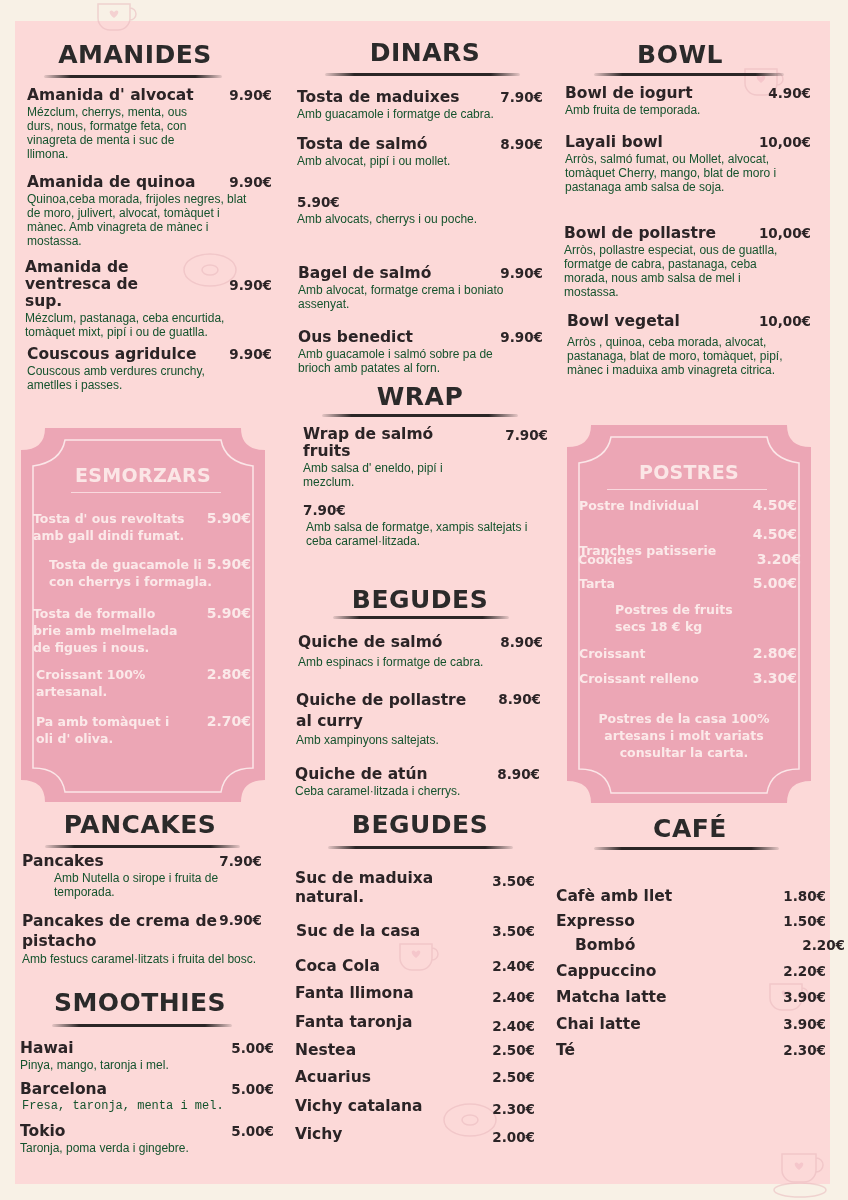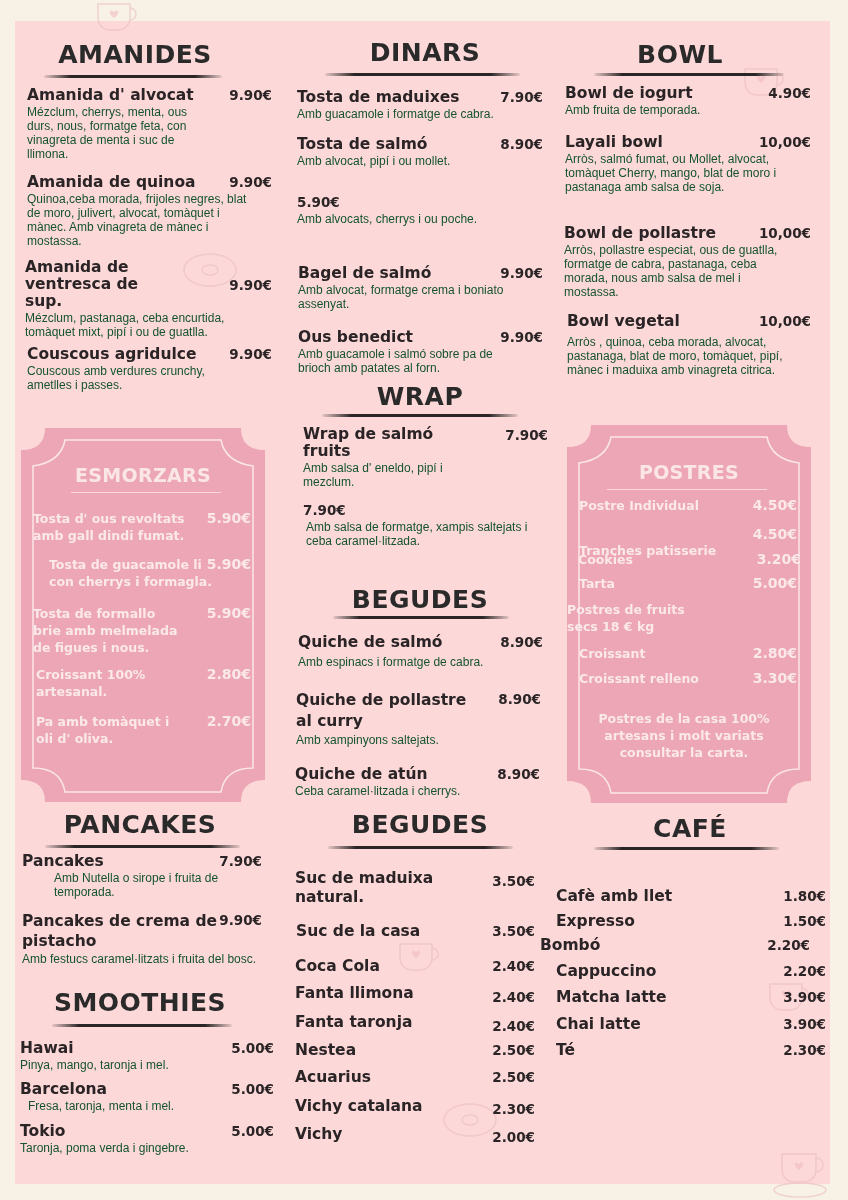--- a/index.html
+++ b/index.html
@@ -327,21 +327,21 @@
     <span class="b-price">4.50€</span>
   </div>
   <div class="b-item" style="left:11px;top:126px;width:223px;">
     <span class="b-name">Cookies</span>
     <span class="b-price">3.20€</span>
   </div>
   <div class="b-item" style="left:12px;top:150px;width:218px;">
     <span class="b-name">Tarta</span>
     <span class="b-price">5.00€</span>
   </div>
-  <div class="b-item" style="left:0;top:176px;width:218px;">
+  <div class="b-item" style="left:12px;top:176px;width:218px;padding-left:36px;">
     <span class="b-name" style="width:130px;">Postres de fruits secs 18 € kg</span>
     <span class="b-price"></span>
   </div>
   <div class="b-item" style="left:12px;top:220px;width:218px;">
     <span class="b-name">Croissant</span>
     <span class="b-price">2.80€</span>
   </div>
   <div class="b-item" style="left:12px;top:245px;width:218px;">
     <span class="b-name">Croissant relleno</span>
     <span class="b-price">3.30€</span>
@@ -375,21 +375,21 @@
       <span class="item-name">Hawai</span>
       <span class="item-price">5.00€</span>
     </div>
   <div class="item-desc">Pinya, mango, taronja i mel.</div>
 </div>
 <div class="item" style="left:20px;top:1080px;width:254px;">
   <div class="item-row">
       <span class="item-name">Barcelona</span>
       <span class="item-price">5.00€</span>
     </div>
-  <div class="item-desc" style="margin-left:8px;">Fresa, taronja, menta i mel.</div>
+  <div class="item-desc" style="margin-left:2px;font-family:Liberation Mono, monospace;">Fresa, taronja, menta i mel.</div>
 </div>
 <div class="item" style="left:20px;top:1122px;width:254px;">
   <div class="item-row">
       <span class="item-name">Tokio</span>
       <span class="item-price">5.00€</span>
     </div>
   <div class="item-desc">Taronja, poma verda i gingebre.</div>
 </div>
 
 <div class="sec-title" style="left:320px;top:810px;width:200px;">BEGUDES</div>
@@ -436,21 +436,21 @@
 <div class="sec-rule" style="left:594px;top:847px;width:185px;"></div>
 
 <div class="drink" style="left:556px;top:887px;width:270px;">
   <span class="item-name">Cafè amb llet</span>
   <span class="item-price">1.80€</span>
 </div>
 <div class="drink" style="left:556px;top:912px;width:270px;">
   <span class="item-name">Expresso</span>
   <span class="item-price">1.50€</span>
 </div>
-<div class="drink" style="left:540px;top:936px;width:270px;">
+<div class="drink" style="left:575px;top:936px;width:270px;">
   <span class="item-name">Bombó</span>
   <span class="item-price">2.20€</span>
 </div>
 <div class="drink" style="left:556px;top:962px;width:270px;">
   <span class="item-name">Cappuccino</span>
   <span class="item-price">2.20€</span>
 </div>
 <div class="drink" style="left:556px;top:988px;width:270px;">
   <span class="item-name">Matcha latte</span>
   <span class="item-price">3.90€</span>

